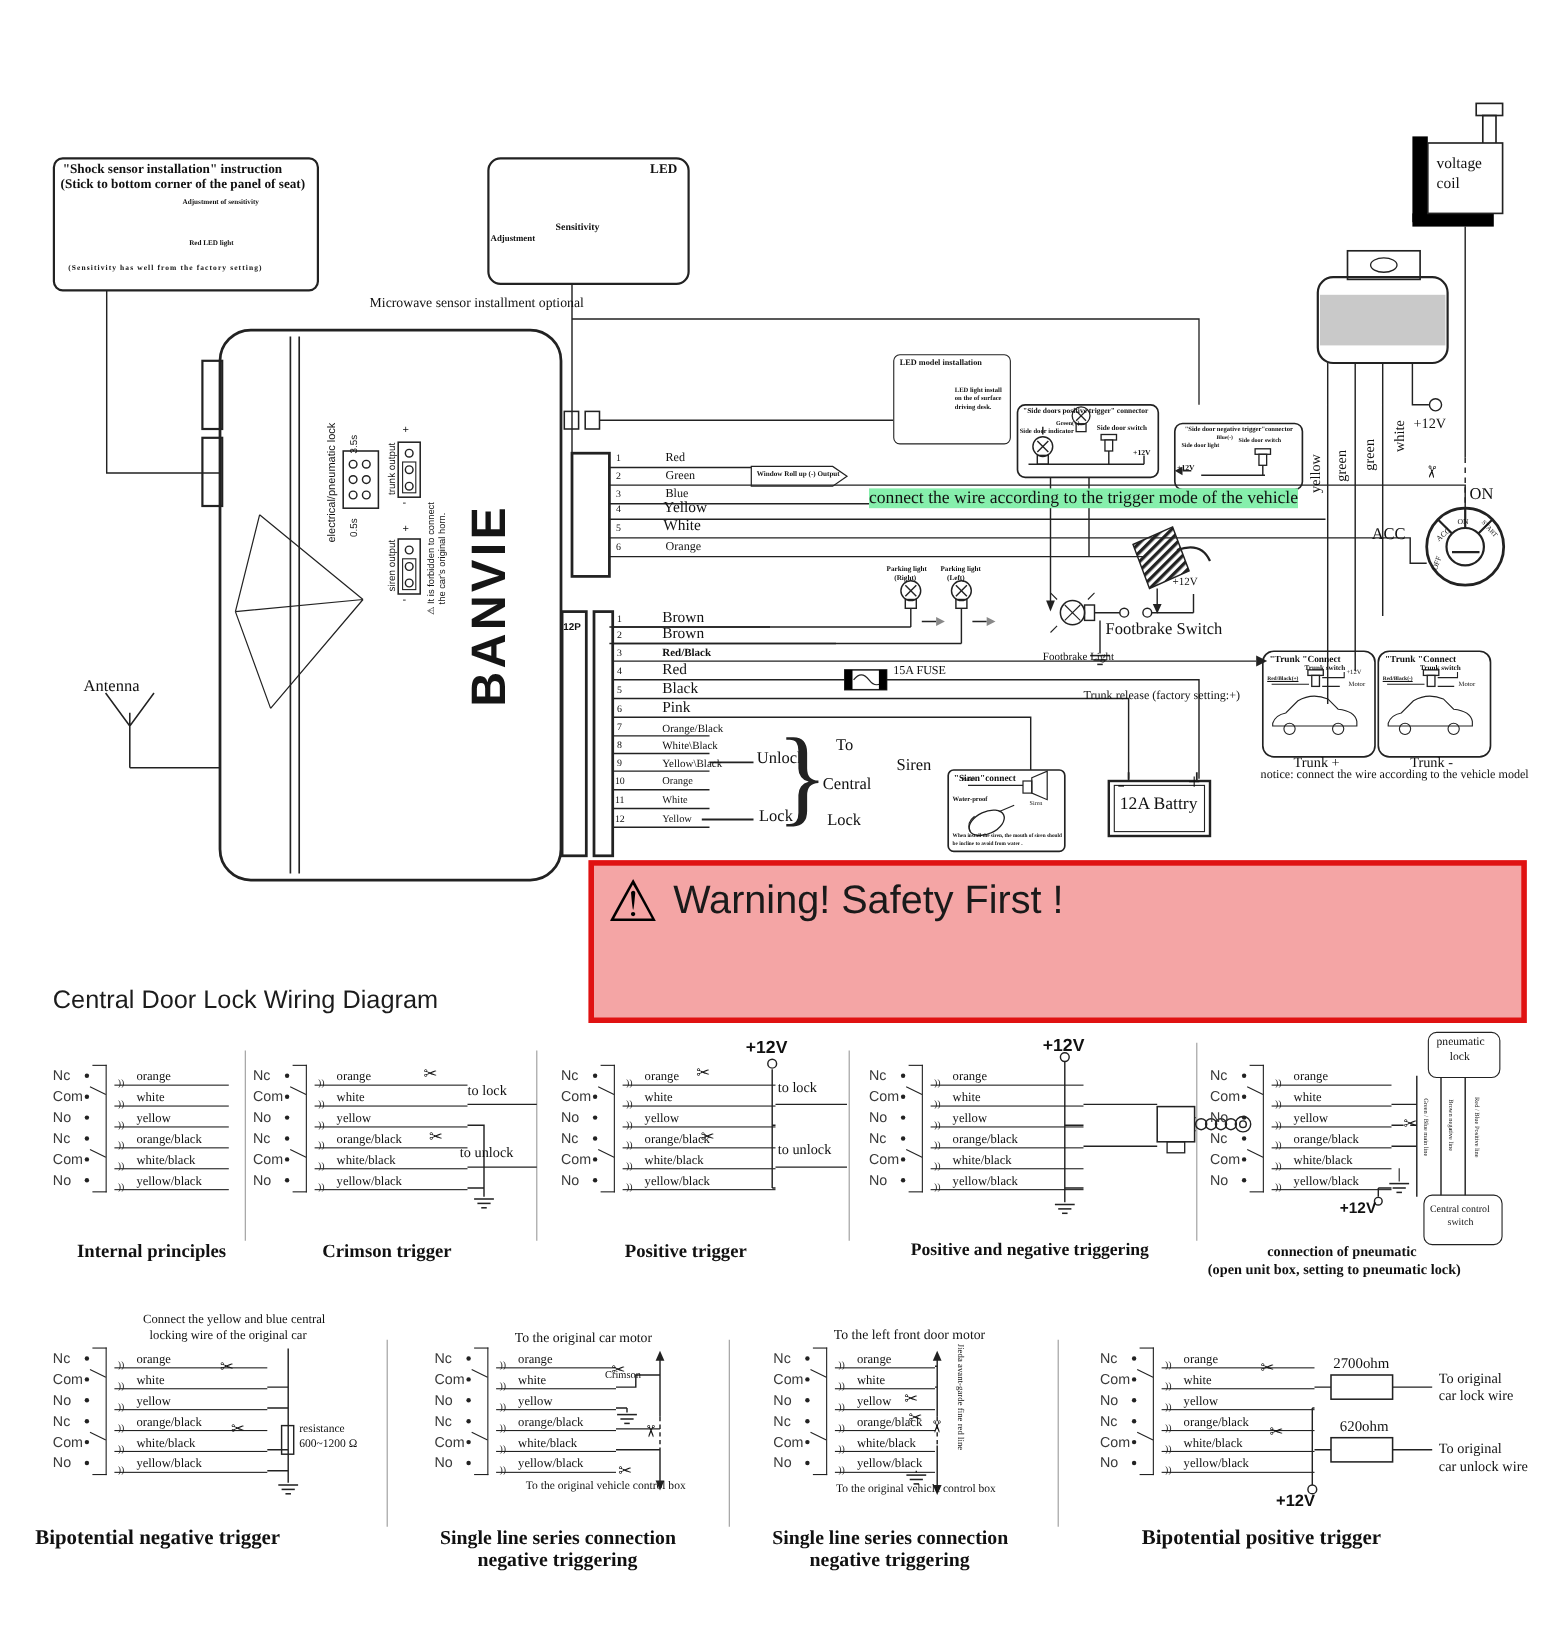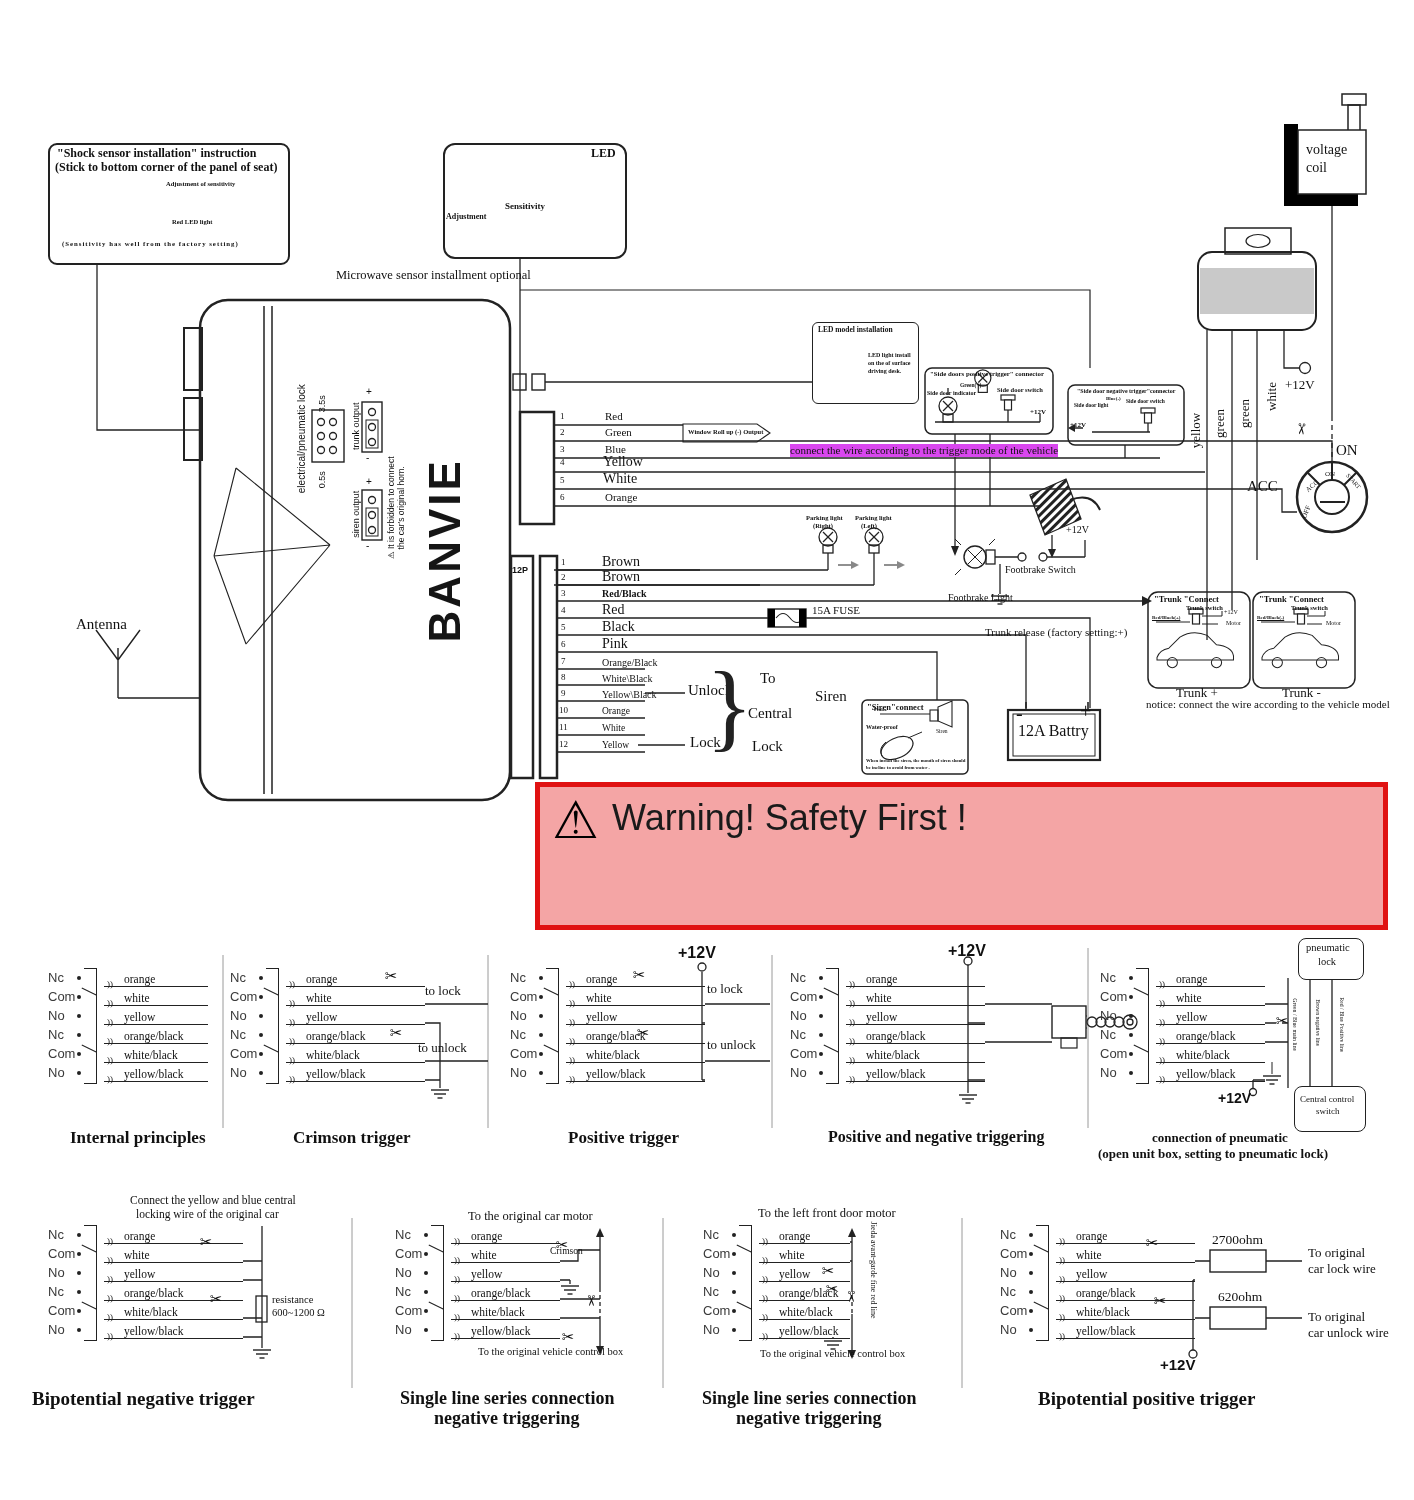--- a/index.html
+++ b/index.html
@@ -331,21 +331,21 @@
 <div class="L" style="left:605px;top:426px;font-size:11px;">Green</div>
 <div class="L" style="left:560px;top:444px;font-size:9px;">3</div>
 <div class="L" style="left:605px;top:443px;font-size:11px;">Blue</div>
 <div class="L" style="left:560px;top:457px;font-size:9px;">4</div>
 <div class="L" style="left:603px;top:454px;font-size:14px;">Yellow</div>
 <div class="L" style="left:560px;top:475px;font-size:9px;">5</div>
 <div class="L" style="left:603px;top:471px;font-size:14px;">White</div>
 <div class="L" style="left:560px;top:492px;font-size:9px;">6</div>
 <div class="L" style="left:605px;top:491px;font-size:11px;">Orange</div>
 <div class="L b" style="left:688px;top:428px;font-size:6.5px;">Window Roll up (-) Output</div>
-<div class="L" style="left:790px;top:444px;font-size:11px;background:#d946ef;">connect the wire according to the  trigger mode of the vehicle</div>
+<div class="L" style="left:790px;top:444px;font-size:16px;background:#86efac;">connect the wire according to the  trigger mode of the vehicle</div>
 
 <div class="L" style="left:561px;top:557px;font-size:9px;">1</div>
 <div class="L" style="left:602px;top:554px;font-size:14px;">Brown</div>
 <div class="L" style="left:561px;top:572px;font-size:9px;">2</div>
 <div class="L" style="left:602px;top:569px;font-size:14px;">Brown</div>
 <div class="L" style="left:561px;top:588px;font-size:9px;">3</div>
 <div class="L b" style="left:602px;top:588px;font-size:10px;">Red/Black</div>
 <div class="L" style="left:561px;top:605px;font-size:9px;">4</div>
 <div class="L" style="left:602px;top:602px;font-size:14px;">Red</div>
 <div class="L" style="left:561px;top:622px;font-size:9px;">5</div>
@@ -372,21 +372,21 @@
 <div class="L" style="left:748px;top:705px;font-size:15px;">Central</div>
 <div class="L" style="left:752px;top:738px;font-size:15px;">Lock</div>
 <div class="L" style="left:815px;top:688px;font-size:15px;">Siren</div>
 <div class="L" style="left:812px;top:604px;font-size:11px;">15A FUSE</div>
 <div class="L" style="left:985px;top:626px;font-size:11px;">Trunk release   (factory setting:+)</div>
 
 <div class="L b" style="left:806px;top:514px;font-size:6.5px;">Parking light</div>
 <div class="L b" style="left:813px;top:522px;font-size:6.5px;">(Right)</div>
 <div class="L b" style="left:855px;top:514px;font-size:6.5px;">Parking light</div>
 <div class="L b" style="left:861px;top:522px;font-size:6.5px;">(Left)</div>
-<div class="L" style="left:1005px;top:564px;font-size:10px;">Footbrake Switch</div>
+<div class="L" style="left:1005px;top:564px;font-size:15px;">Footbrake Switch</div>
 <div class="L" style="left:948px;top:592px;font-size:10px;">Footbrake Light</div>
 <div class="L" style="left:1066px;top:524px;font-size:10px;">+12V</div>
 
 <div class="box thin" style="left:812px;top:322px;width:105px;height:80px;border-radius:6px;"></div>
 <div class="L b" style="left:818px;top:326px;font-size:7.5px;">LED model installation</div>
 <div class="L b" style="left:868px;top:352px;font-size:6px;">LED light install</div>
 <div class="L b" style="left:868px;top:360px;font-size:6px;">on the of surface</div>
 <div class="L b" style="left:868px;top:368px;font-size:6px;">driving desk.</div>
 
 <div class="L b" style="left:930px;top:370px;font-size:6.8px;">"Side doors positive trigger" connector</div>
@@ -421,20 +421,21 @@
 <div class="L b" style="left:866px;top:765px;font-size:4.8px;">be incline to avoid from water .</div>
 <div class="L" style="left:1016px;top:702px;font-size:20px;">-</div>
 <div class="L" style="left:1080px;top:700px;font-size:20px;">+</div>
 <div class="L" style="left:1018px;top:722px;font-size:16px;">12A Battry</div>
 
 <div id="warn">
   <span class="L" style="left:12px;top:4px;font-size:52px;font-family:'DejaVu Sans',sans-serif;color:#000;">⚠</span>
   <span class="L sans" style="left:72px;top:10px;font-size:36px;color:#1a1a1a;">Warning! Safety First !</span>
 </div>
 
+<div class="L sans" style="left:48px;top:895px;font-size:23px;color:#1c1c1c;">Central Door Lock Wiring Diagram</div>
 
 <div class="lockdiag" style="left:48px;top:967px;width:160px;">
   <div class="ldrow">
         <span class="term">Nc</span>
         <span class="dot"></span>
         <span class="wire">
           <i class="wl">orange</i>
         </span>
       </div>
   <div class="ldrow comr">

